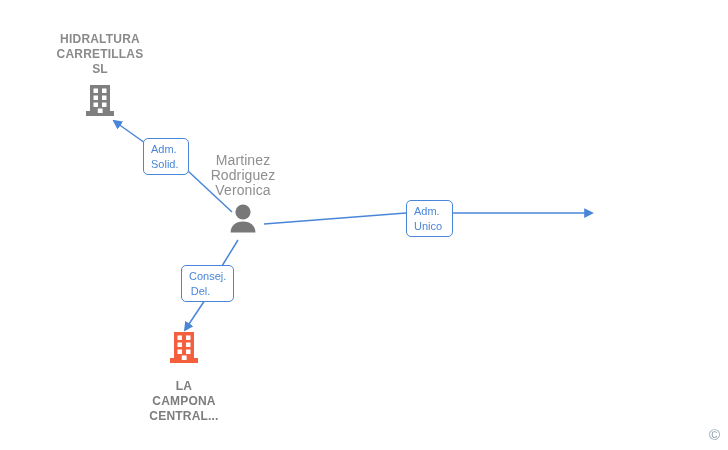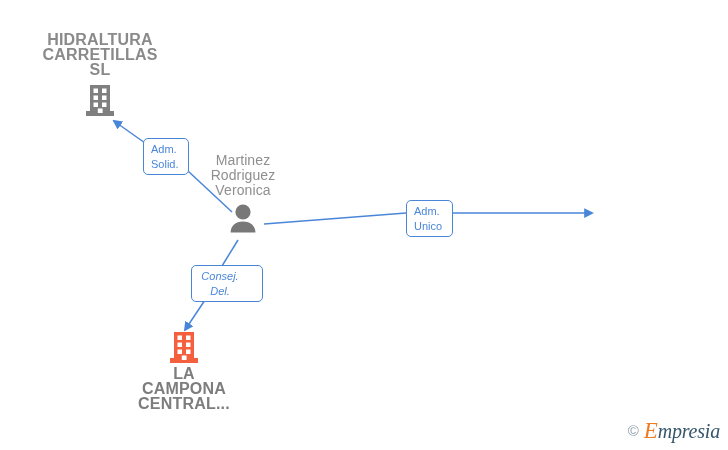--- a/index.html
+++ b/index.html
@@ -23,21 +23,21 @@
     top: 0;
     width: 728px;
     height: 450px;
     pointer-events: none;
   }
   .node {
     position: absolute;
     text-align: center;
   }
   .node-label {
-    font-size: 16px;
+    font-size: 12px;
     line-height: 15px;
     color: #8a8a8a;
     letter-spacing: 0.2px;
     white-space: pre-line;
     font-weight: bold;
   }
   .node-label.person {
     font-weight: normal;
     font-size: 14px;
     color: #8f8f8f;
@@ -147,40 +147,39 @@
         <circle cx="17" cy="10" r="7.6" fill="#787878"></circle>
         <path d="M17 19.5 C9.4 19.5 4.6 24.2 4.6 30.4 L29.4 30.4 C29.4 24.2 24.6 19.5 17 19.5 Z" fill="#787878"></path>
       </svg>
     </span>
   </div>
 
   <div class="rel-box" style="left:406px; top:200px; width:47px; height:37px;">Adm.
 Unico</div>
 
 
-  <div class="rel-box" style="left:191px; top:265px; width:72px; height:37px;font-style:italic;">Consej.
+  <div class="rel-box" style="left:181px; top:265px; width:53px; height:37px;">Consej.
 Del.</div>
 
   <div class="node" style="left:128px; top:330px; width:112px;">
     <span class="icon-wrap">
       <svg width="34" height="36" viewBox="0 0 34 36" xmlns="http://www.w3.org/2000/svg">
         <rect x="7" y="2" width="20" height="28" fill="#f4603e"></rect>
         <rect x="3" y="28" width="28" height="5" fill="#f4603e"></rect>
         <rect x="10.5" y="5.5" width="4.5" height="4.5" fill="#ffffff"></rect>
         <rect x="19" y="5.5" width="4.5" height="4.5" fill="#ffffff"></rect>
         <rect x="10.5" y="12.5" width="4.5" height="4.5" fill="#ffffff"></rect>
         <rect x="19" y="12.5" width="4.5" height="4.5" fill="#ffffff"></rect>
         <rect x="10.5" y="19.5" width="4.5" height="4.5" fill="#ffffff"></rect>
         <rect x="19" y="19.5" width="4.5" height="4.5" fill="#ffffff"></rect>
         <rect x="14.8" y="25.5" width="4.8" height="4.5" fill="#ffffff"></rect>
       </svg>
     </span>
-    <div class="node-label highlight" style="margin-top:0;">LA
+    <div class="node-label highlight" style="margin-top:13px;">LA
 CAMPONA
 CENTRAL...</div>
   </div>
 
   <div id="watermark">
     <span class="wm-c">©</span>
-    <span class="wm-text"><span class="wm-e">E</span><span>mpresia</span></span>
   </div>
 
 </div>
 
 </body></html>

